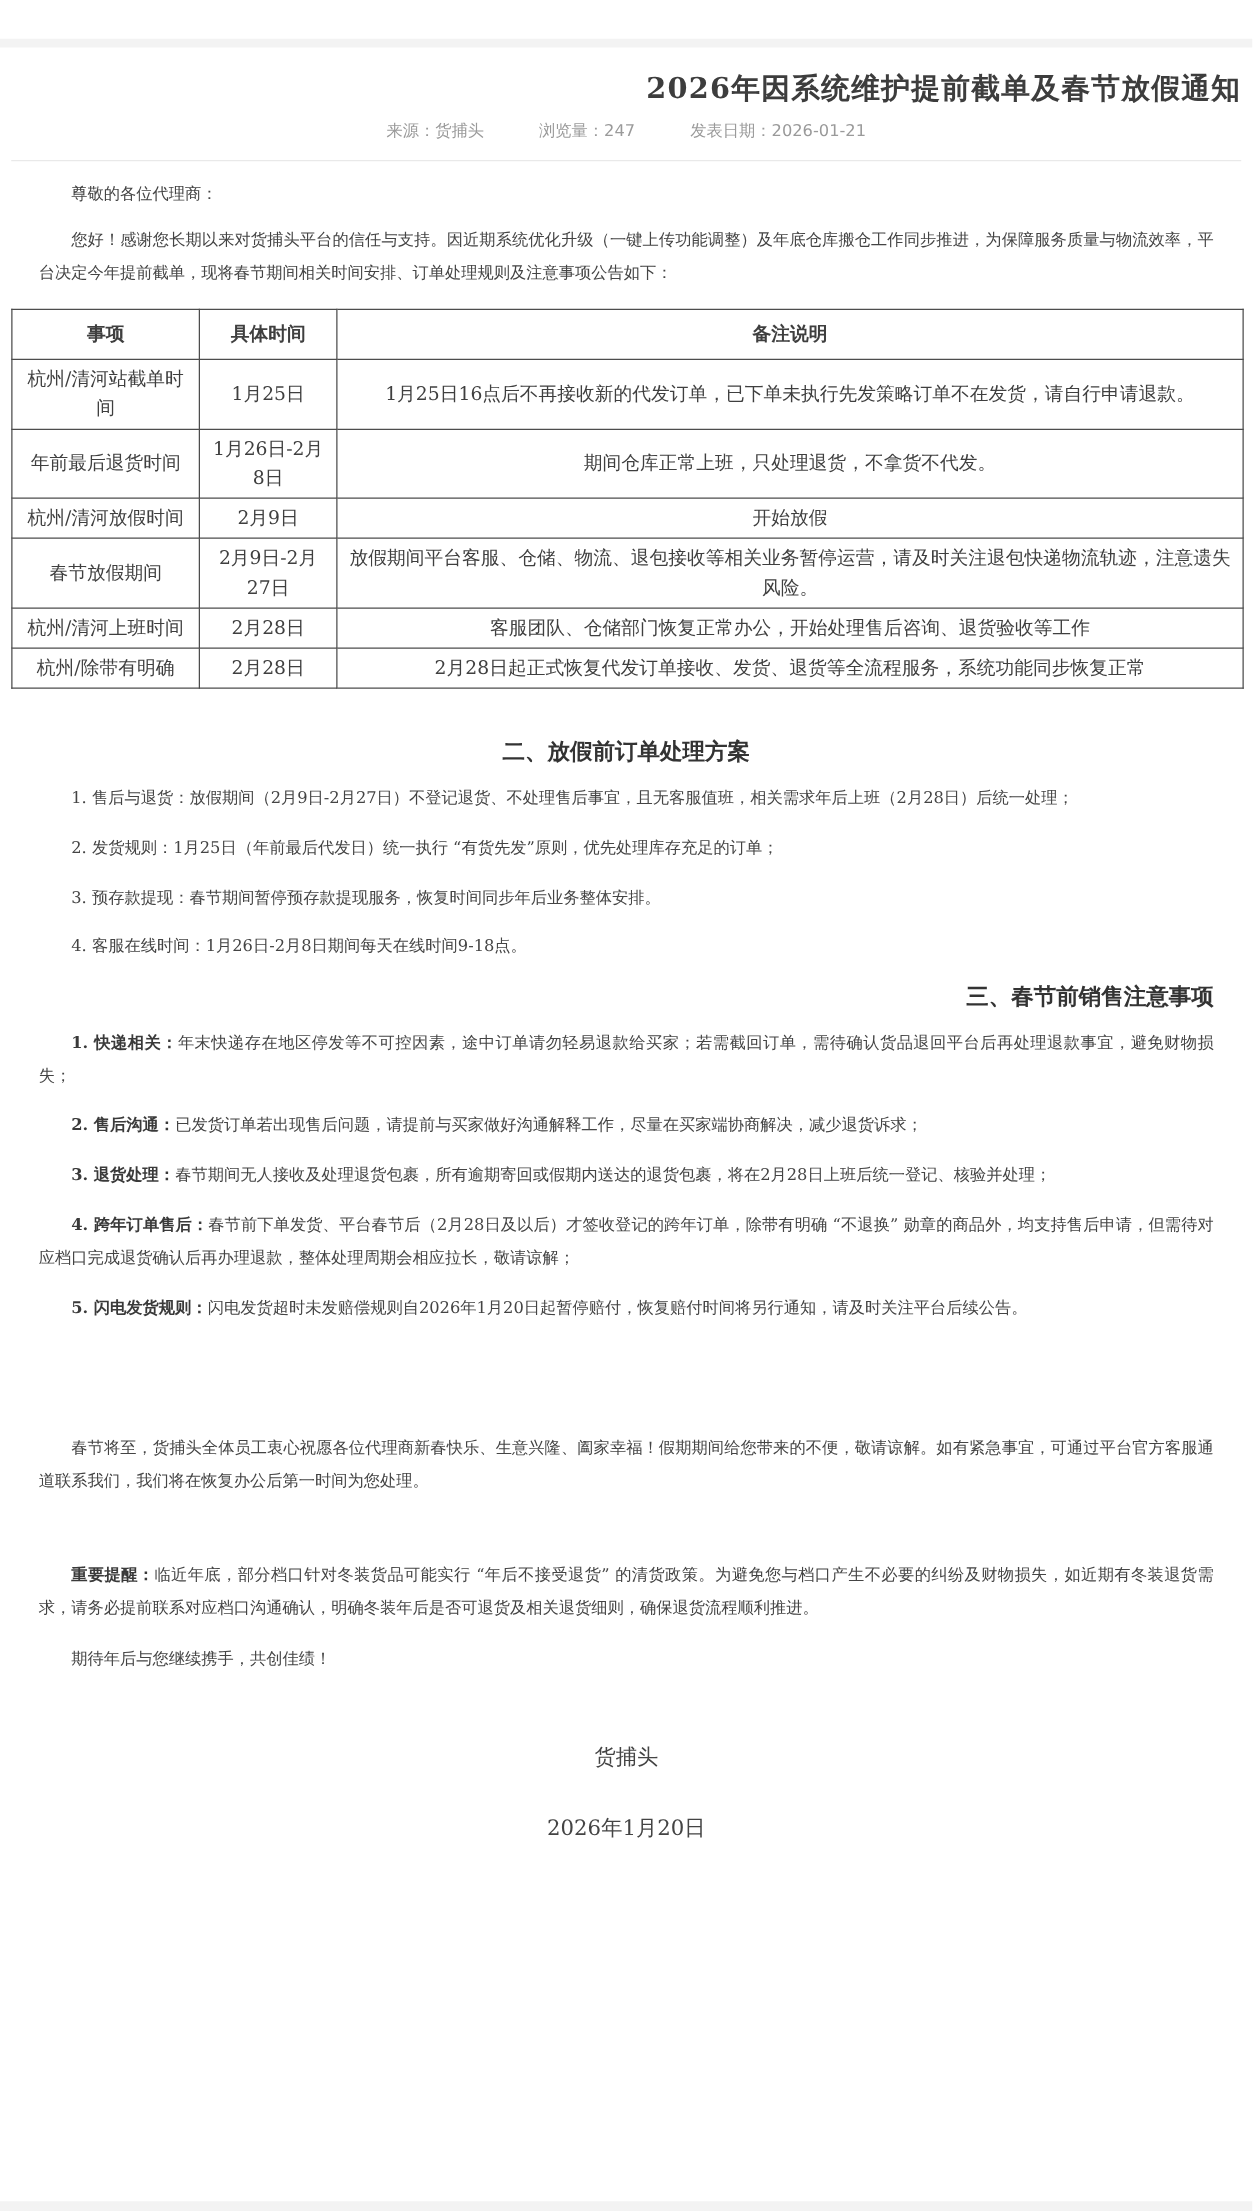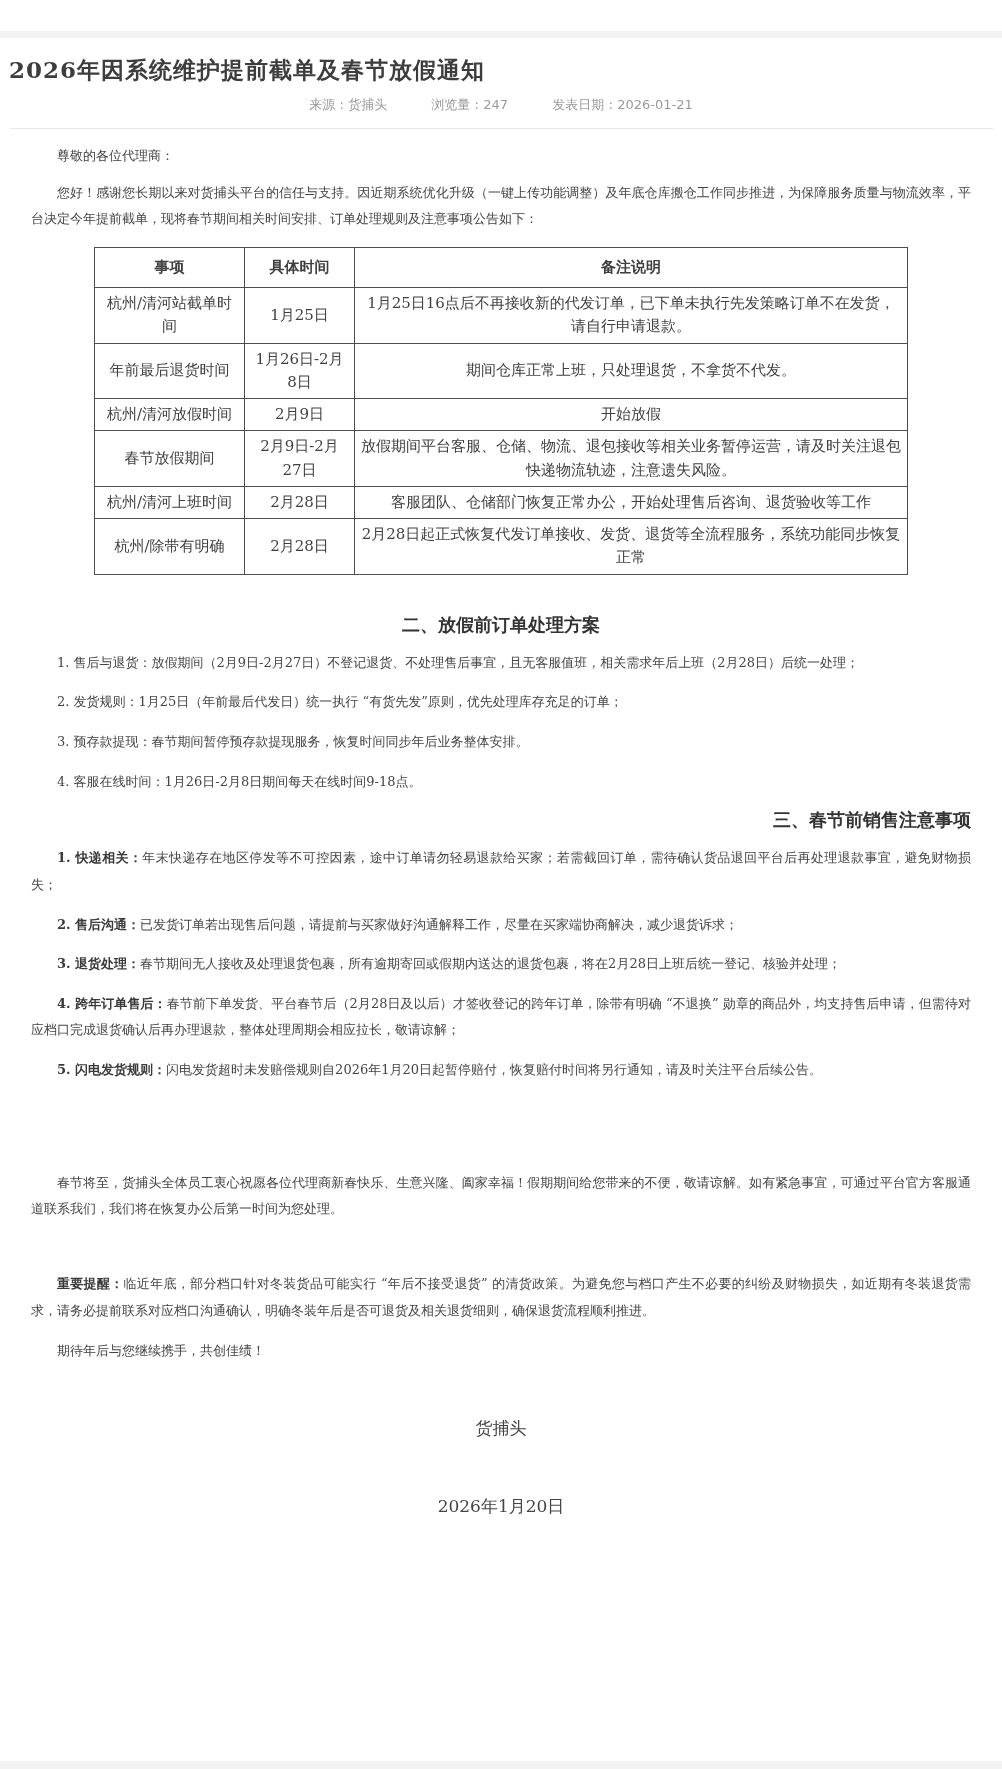--- a/index.html
+++ b/index.html
@@ -6,39 +6,39 @@
   body{
     width:1002px;height:1769px;position:relative;overflow:hidden;
     background:#ffffff;color:#404040;
     font-family:"DejaVu Serif","Liberation Serif",serif;
   }
   .top-band{position:absolute;top:31px;left:0;width:100%;height:7px;background:#f3f3f3;}
   .bottom-band{position:absolute;bottom:0;left:0;width:100%;height:8px;background:#f3f3f3;}
   .article{position:relative;padding:0 9px;}
 
   .article-title{
-    margin:0;padding-top:55px;text-align:left;
+    margin:0;padding-top:55px;text-align:right;
     font-size:23px;font-weight:bold;color:#3d3d3d;letter-spacing:1px;
   }
   .meta-row{
     margin-top:10px;text-align:center;font-size:13px;color:#9a9a9a;
     font-family:"DejaVu Sans","Liberation Sans",sans-serif;
   }
   .meta-item{display:inline-block;margin:0 20px;}
   .meta-divider{border-bottom:1px solid #e9e9e9;margin-top:14px;}
 
   .body-text{padding:0 22px;}
   .para{
     margin:10px 0;font-size:13px;line-height:2.05;
     text-indent:2em;text-align:justify;color:#444444;
   }
   .salutation{margin-top:14px;}
 
   table.schedule{
-    width:814px;margin:14px auto 0 auto;border-collapse:collapse;
+    width:986px;margin:14px auto 0 auto;border-collapse:collapse;
     font-size:15px;color:#3f3f3f;table-layout:fixed;
   }
   table.schedule th,table.schedule td{
     border:1px solid #4d4d4d;text-align:center;vertical-align:middle;
     padding:4px 6px;line-height:1.55;
   }
   table.schedule th{font-weight:bold;padding:8px 6px;font-size:15px;}
   .col-item{width:150px;}
   .col-time{width:110px;}
 
@@ -48,21 +48,21 @@
   .section-heading.tight{margin-top:12px;text-align:right;}
   .list-para{margin:13px 0;}
   .item-label{font-weight:bold;color:#3a3a3a;}
 
   .notice-para{margin-top:48px;}
   .closing-para1{margin-top:86px;}
   .closing-para2{margin-top:14px;}
 
   .signature-block{padding:0 36px;text-align:center;font-size:17px;color:#444444;}
   .signature{margin-top:52px;}
-  .sign-date{margin-top:55px;}
+  .sign-date{margin-top:34px;}
 </style>
 </head>
 <body>
 
 <div class="top-band"></div>
 
 <div class="article">
 
   <h1 class="article-title">2026年因系统维护提前截单及春节放假通知</h1>
 

